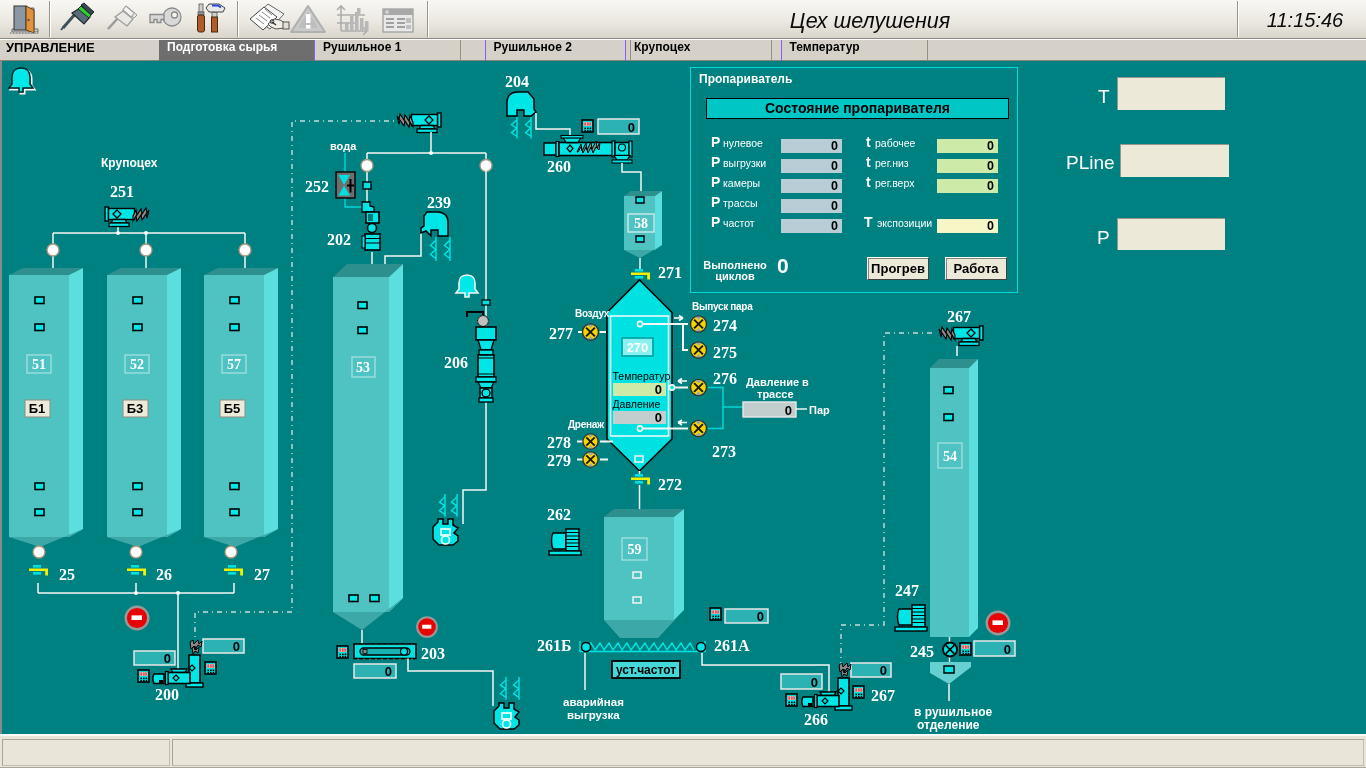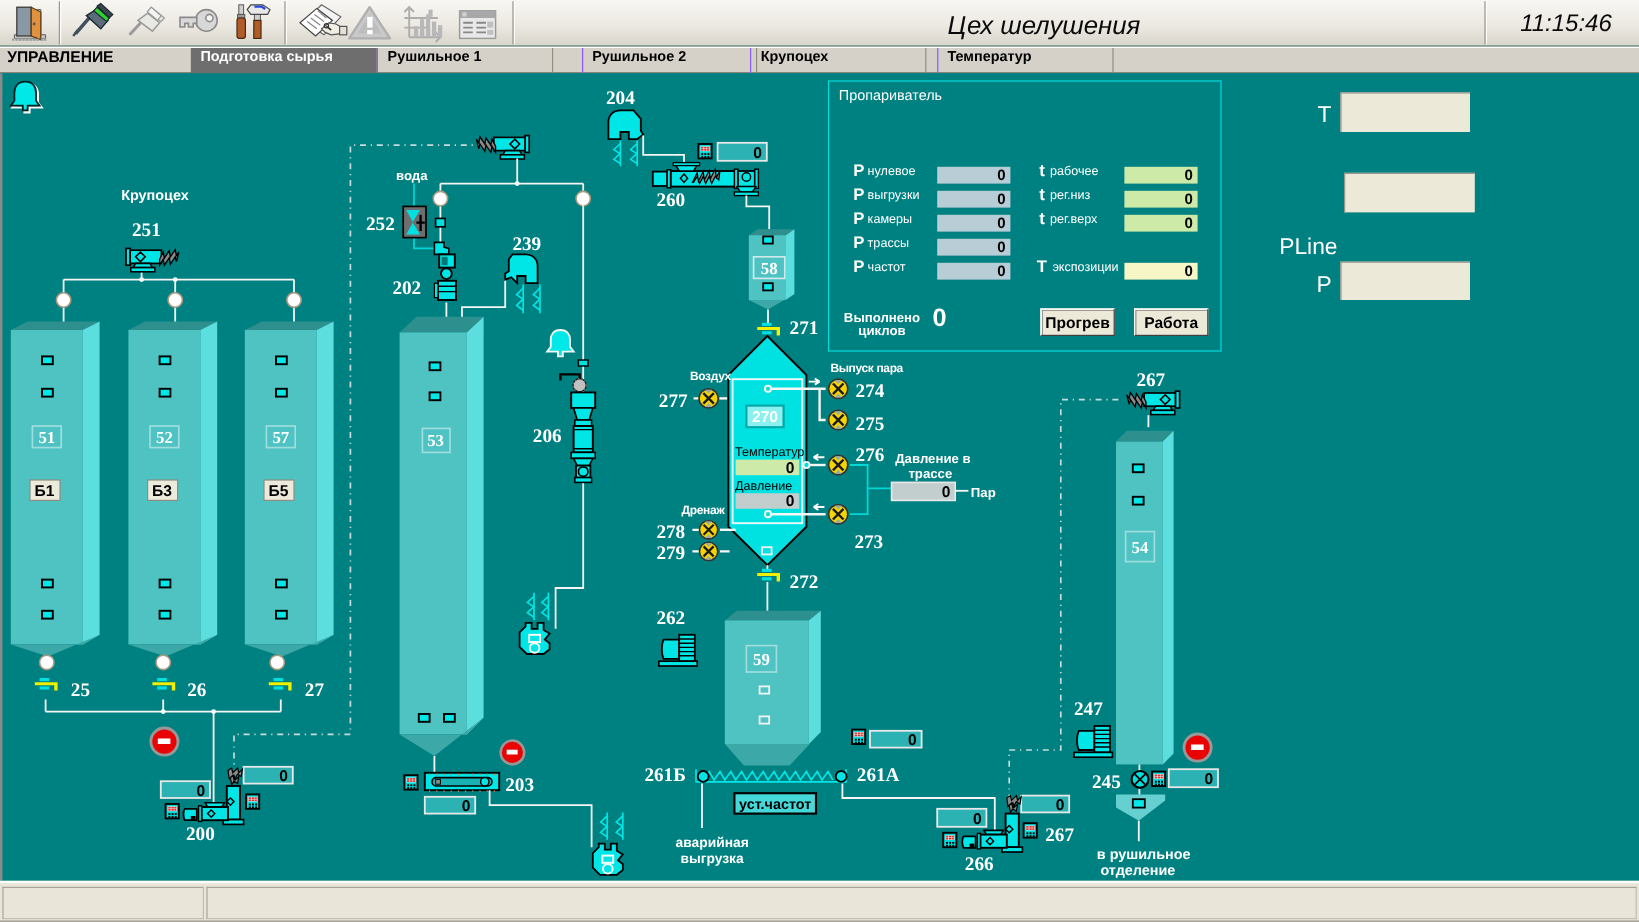--- a/index.html
+++ b/index.html
@@ -585,21 +585,24 @@
 <rect x="743" y="402" width="53" height="15" fill="#c2cdce" stroke="#e8e8e8" stroke-width="1.4"></rect>
 <text x="792" y="414.5" font-size="13" font-weight="bold" fill="#000" text-anchor="end">0</text>
 <path d="M796,409 L807,409" stroke="#f6f6f6" stroke-width="1.5"></path>
 <text x="809" y="414" font-size="11" font-weight="bold" fill="#fff">Пар</text>
 
 <use href="#bell1" x="9" y="67"></use>
 </g>
 </svg>
 <div id="panel" style="position:absolute; left:690px; top:6px; width:328px; height:226px;
      border:1.5px solid #00dcdc; background:#008181; color:#fff;">
-  <div class="abs" style="left:8px; top:4px; font-size:12px; font-weight:normal;text-align:center;">Пропариватель</div>
+  <div class="abs" style="left:8px; top:4px; font-size:12px; font-weight:bold;text-align:center;">Пропариватель</div>
+  <div class="abs" style="left:15px; top:30px; width:303px; height:21px; background:#00c6c6;
+       border:1.5px solid #000; color:#000; font-size:14px; font-weight:bold; text-align:center;
+       line-height:19px;">Состояние пропаривателя</div>
   <div class="abs" style="left:20px; top:66px; font-size:14px; font-weight:bold;">Р</div>
   <div class="abs" style="left:32px; top:69px; font-size:10.5px;">нулевое</div>
   <div class="abs" style="left:20px; top:86px; font-size:14px; font-weight:bold;">Р</div>
   <div class="abs" style="left:32px; top:89px; font-size:10.5px;">выгрузки</div>
   <div class="abs" style="left:20px; top:106px; font-size:14px; font-weight:bold;">Р</div>
   <div class="abs" style="left:32px; top:109px; font-size:10.5px;">камеры</div>
   <div class="abs" style="left:20px; top:126px; font-size:14px; font-weight:bold;">Р</div>
   <div class="abs" style="left:32px; top:129px; font-size:10.5px;">трассы</div>
   <div class="abs" style="left:20px; top:146px; font-size:14px; font-weight:bold;">Р</div>
   <div class="abs" style="left:32px; top:149px; font-size:10.5px;">частот</div>
@@ -620,21 +623,21 @@
   <div class="tfield" style="top:91px;">0</div>
   <div class="tfield" style="top:111px;">0</div>
   <div class="tfield" style="top:151px; background:#f6f6c6;">0</div>
   <div class="abs" style="left:10px; top:192px; width:68px; text-align:center; font-size:11px; font-weight:bold; line-height:11px;">Выполнено<br>циклов</div>
   <div class="abs" style="left:86px; top:186px; font-size:21px; font-weight:bold;">0</div>
   <div class="pbtn" style="left:176px;">Прогрев</div>
   <div class="pbtn" style="left:254px;">Работа</div>
 </div>
 <div class="abs" style="left:1098px; top:25px; color:#fff; font-size:19px;">T</div>
 <div class="abs" style="left:1117px; top:16px; width:108px; height:33px; background:#ece9d8; border-top:1px solid #9a958c; border-left:1px solid #9a958c;"></div>
-<div class="abs" style="left:1066px; top:91px; color:#fff; font-size:19px;margin-top:44px;">PLine</div>
+<div class="abs" style="left:1066px; top:91px; color:#fff; font-size:19px;">PLine</div>
 <div class="abs" style="left:1120px; top:83px; width:109px; height:33px; background:#ece9d8; border-top:1px solid #9a958c; border-left:1px solid #9a958c;"></div>
 <div class="abs" style="left:1097px; top:166px; color:#fff; font-size:19px;">P</div>
 <div class="abs" style="left:1117px; top:157px; width:108px; height:32px; background:#ece9d8; border-top:1px solid #9a958c; border-left:1px solid #9a958c;"></div>
 </div>
 <div id="statusbar">
   <div class="spanel" style="left:2px; width:168px;"></div>
   <div class="spanel" style="left:172px; width:1192px;"></div>
   <div id="sbottom"></div>
 </div>
 

